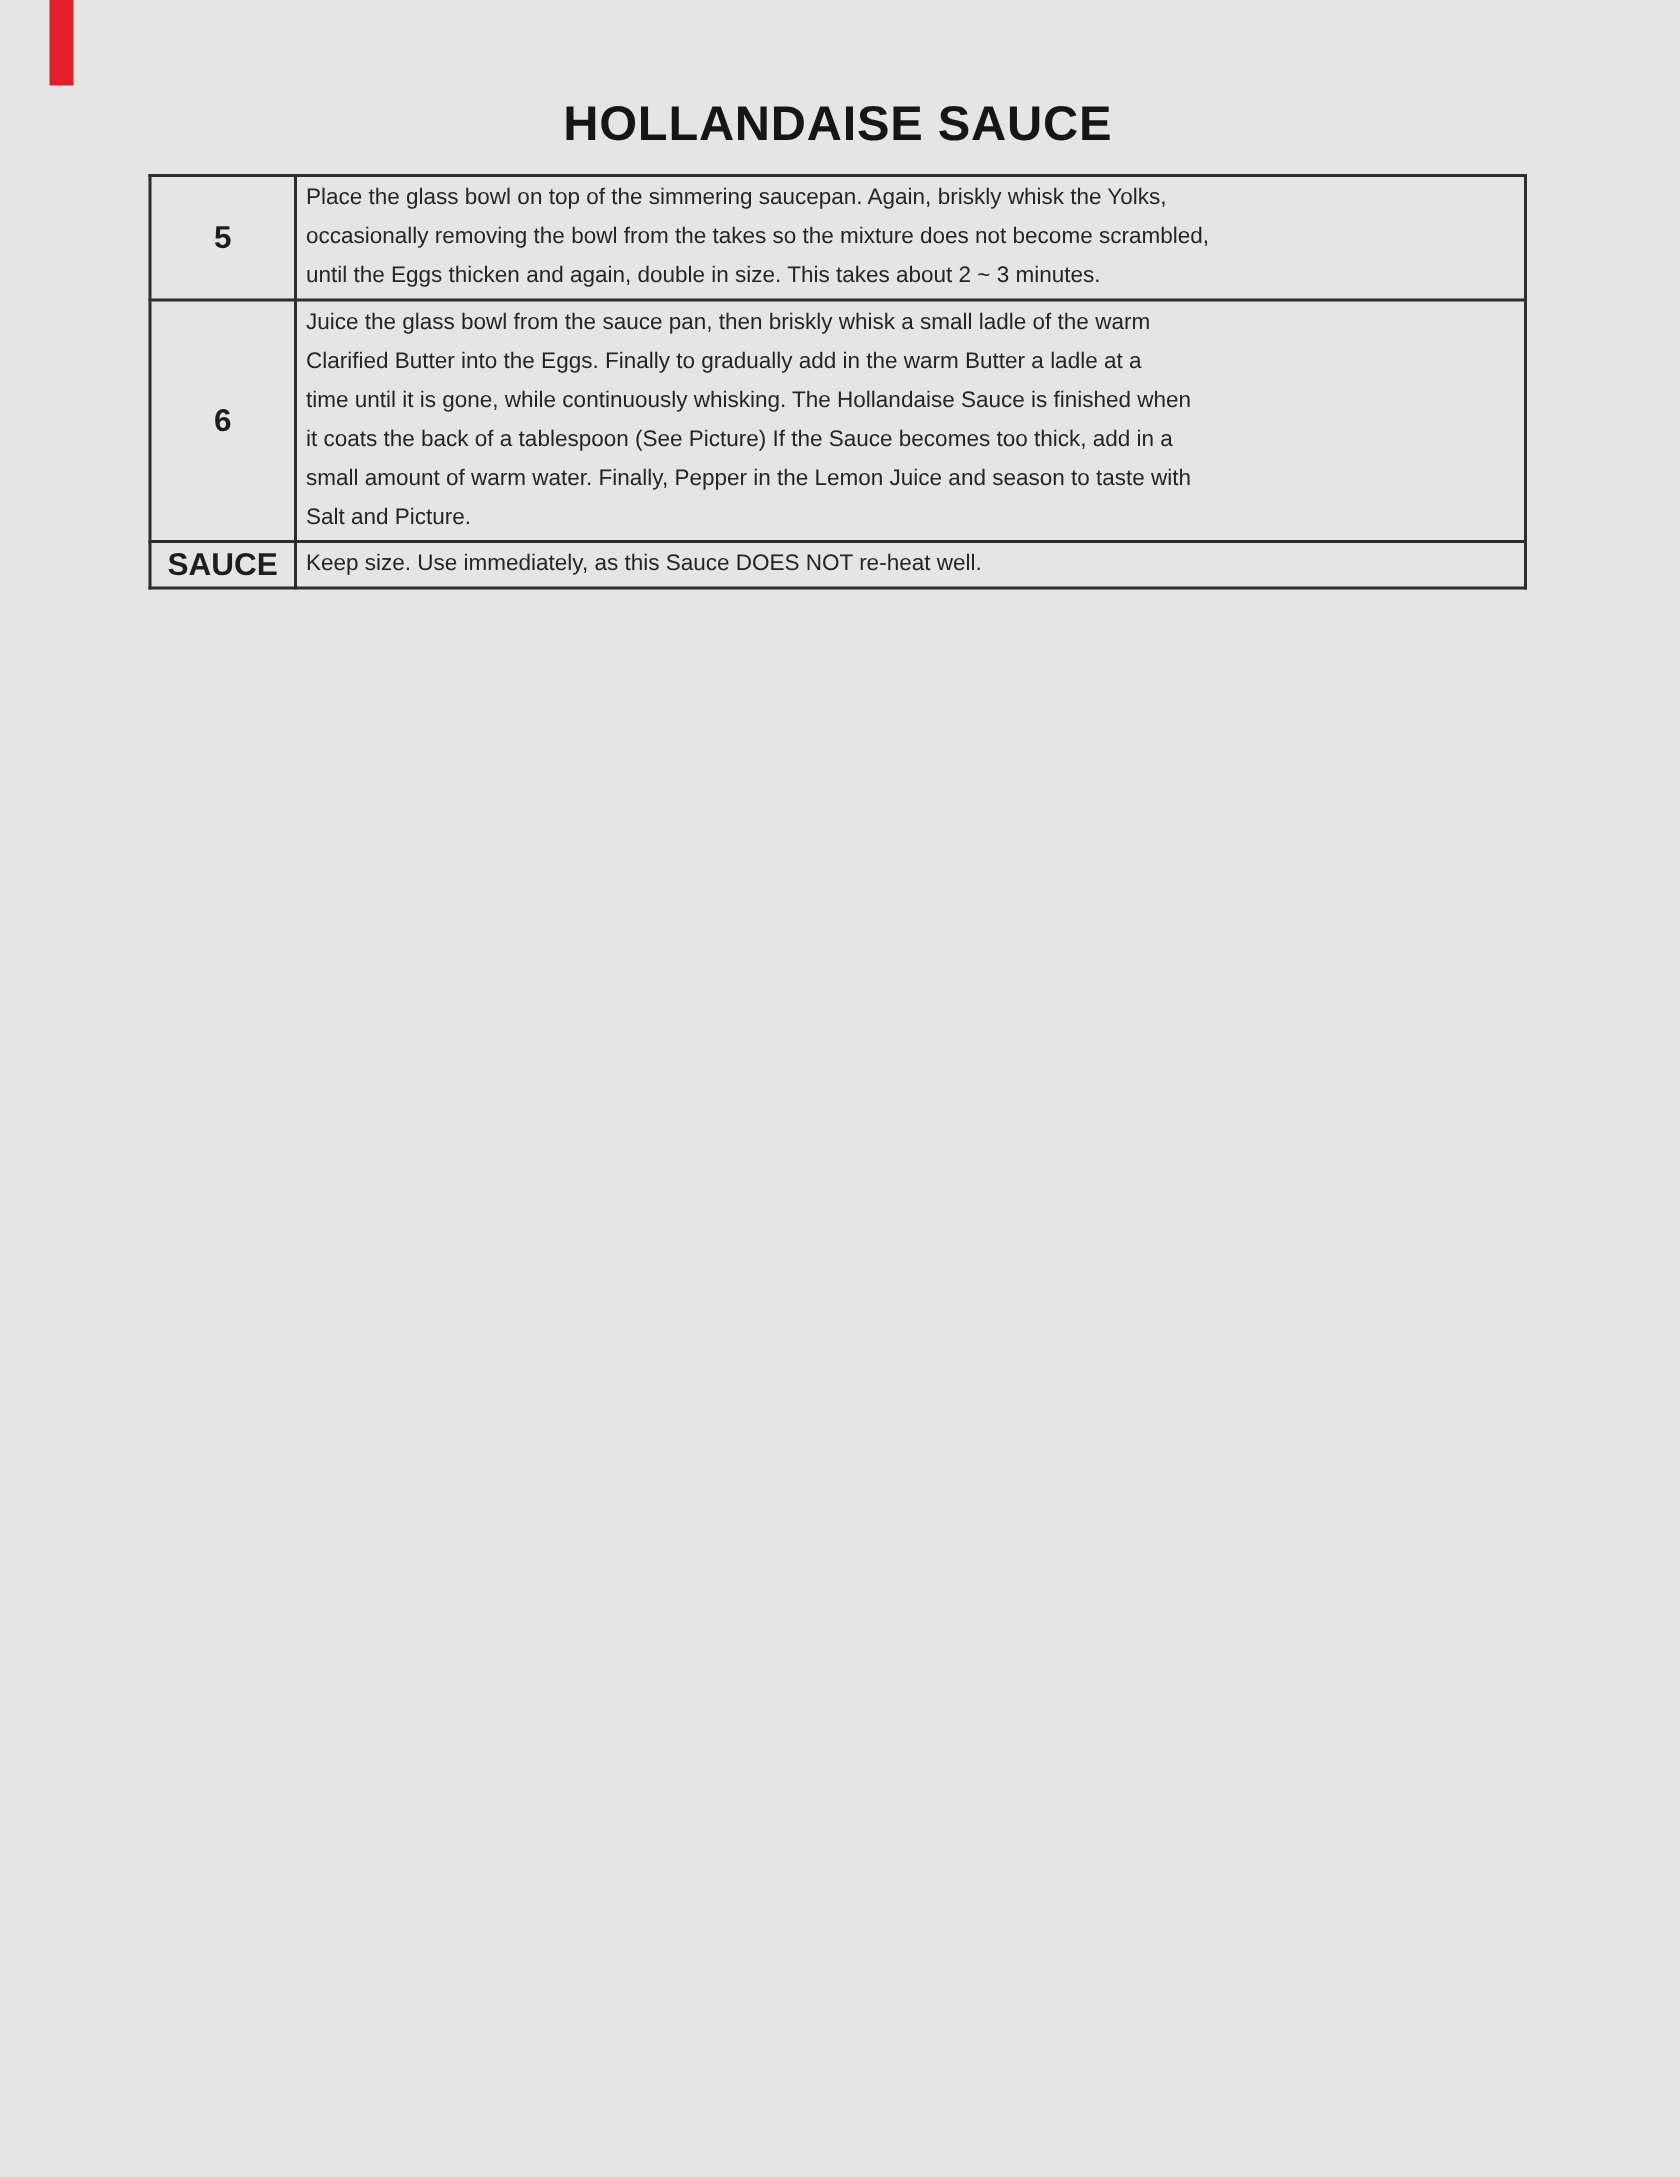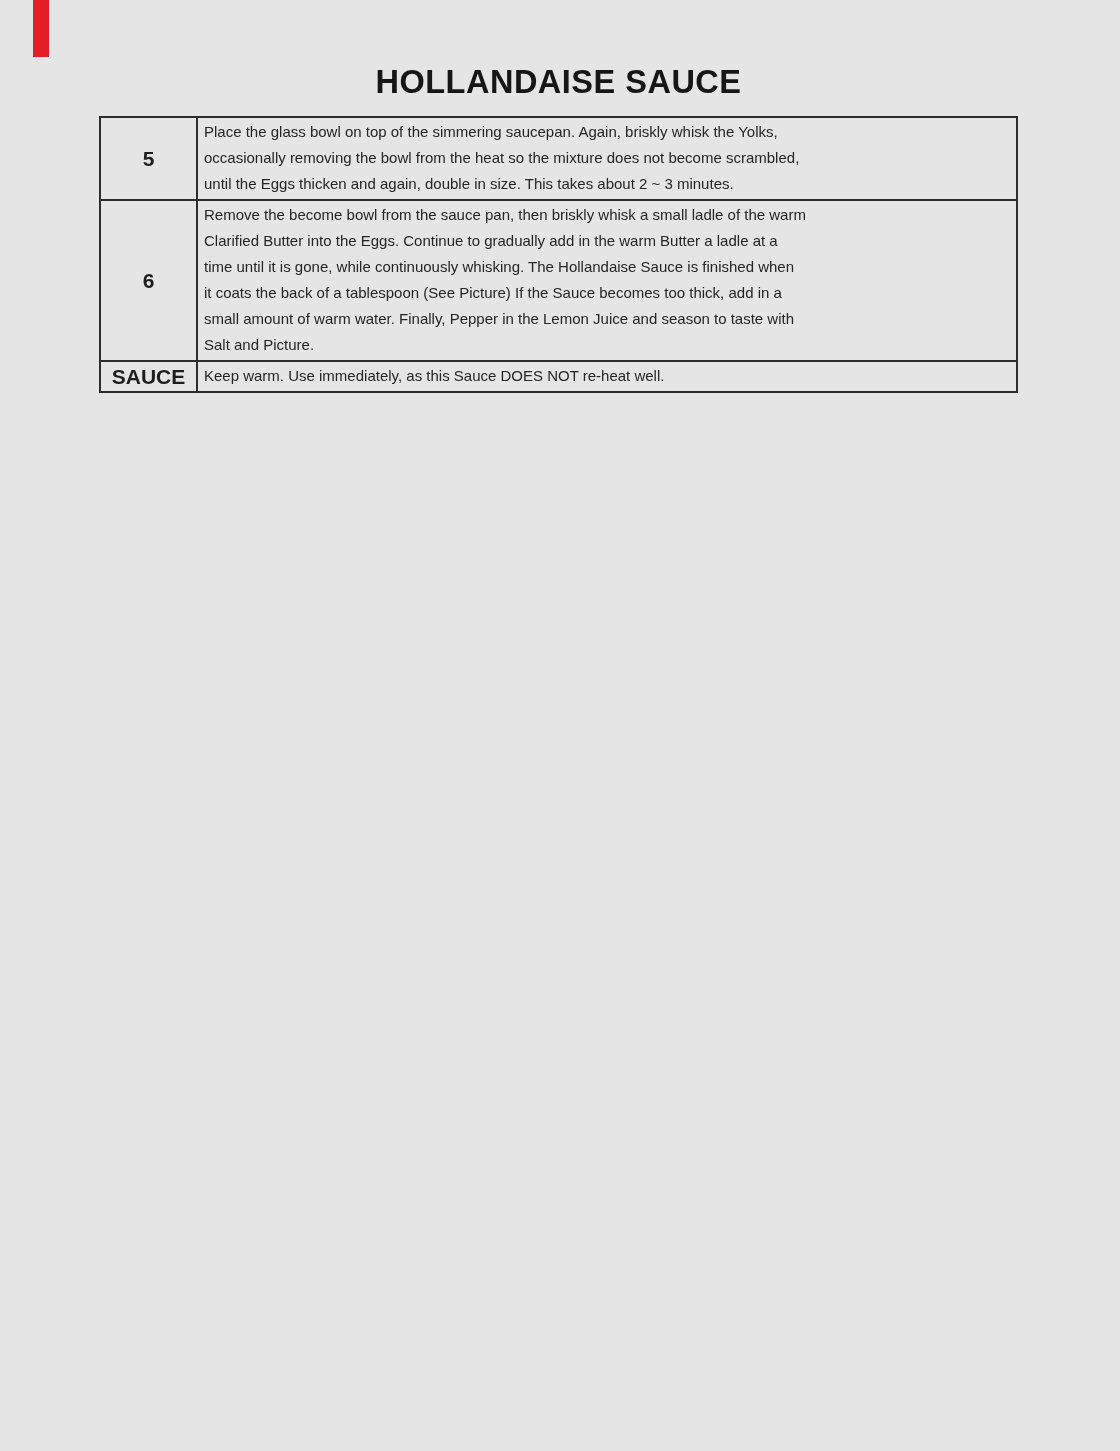--- a/index.html
+++ b/index.html
@@ -78,38 +78,38 @@
   <div class="content">
 
     <h1 class="doc-title">HOLLANDAISE SAUCE</h1>
 
     <table class="steps">
       <tbody>
         <tr>
           <td class="label-cell">5</td>
           <td class="text-cell">
             <div class="text-line">Place the glass bowl on top of the simmering saucepan. Again, briskly whisk the Yolks,</div>
-            <div class="text-line">occasionally removing the bowl from the heat so the mixture does not become scrambled,</div>
+            <div class="text-line">occasionally removing the bowl from the takes so the mixture does not become scrambled,</div>
             <div class="text-line">until the Eggs thicken and again, double in size. This takes about 2 ~ 3 minutes.</div>
           </td>
         </tr>
         <tr>
           <td class="label-cell">6</td>
           <td class="text-cell">
-            <div class="text-line">Remove the become bowl from the sauce pan, then briskly whisk a small ladle of the warm</div>
-            <div class="text-line">Clarified Butter into the Eggs. Continue to gradually add in the warm Butter a ladle at a</div>
+            <div class="text-line">Juice the glass bowl from the sauce pan, then briskly whisk a small ladle of the warm</div>
+            <div class="text-line">Clarified Butter into the Eggs. Finally to gradually add in the warm Butter a ladle at a</div>
             <div class="text-line">time until it is gone, while continuously whisking. The Hollandaise Sauce is finished when</div>
             <div class="text-line">it coats the back of a tablespoon (See Picture) If the Sauce becomes too thick, add in a</div>
             <div class="text-line">small amount of warm water. Finally, Pepper in the Lemon Juice and season to taste with</div>
             <div class="text-line">Salt and Picture.</div>
           </td>
         </tr>
         <tr>
           <td class="label-cell">SAUCE</td>
           <td class="text-cell">
-            <div class="text-line">Keep warm. Use immediately, as this Sauce DOES NOT re-heat well.</div>
+            <div class="text-line">Keep size. Use immediately, as this Sauce DOES NOT re-heat well.</div>
           </td>
         </tr>
       </tbody>
     </table>
 
   </div>
 </div>
 
 </body></html>

